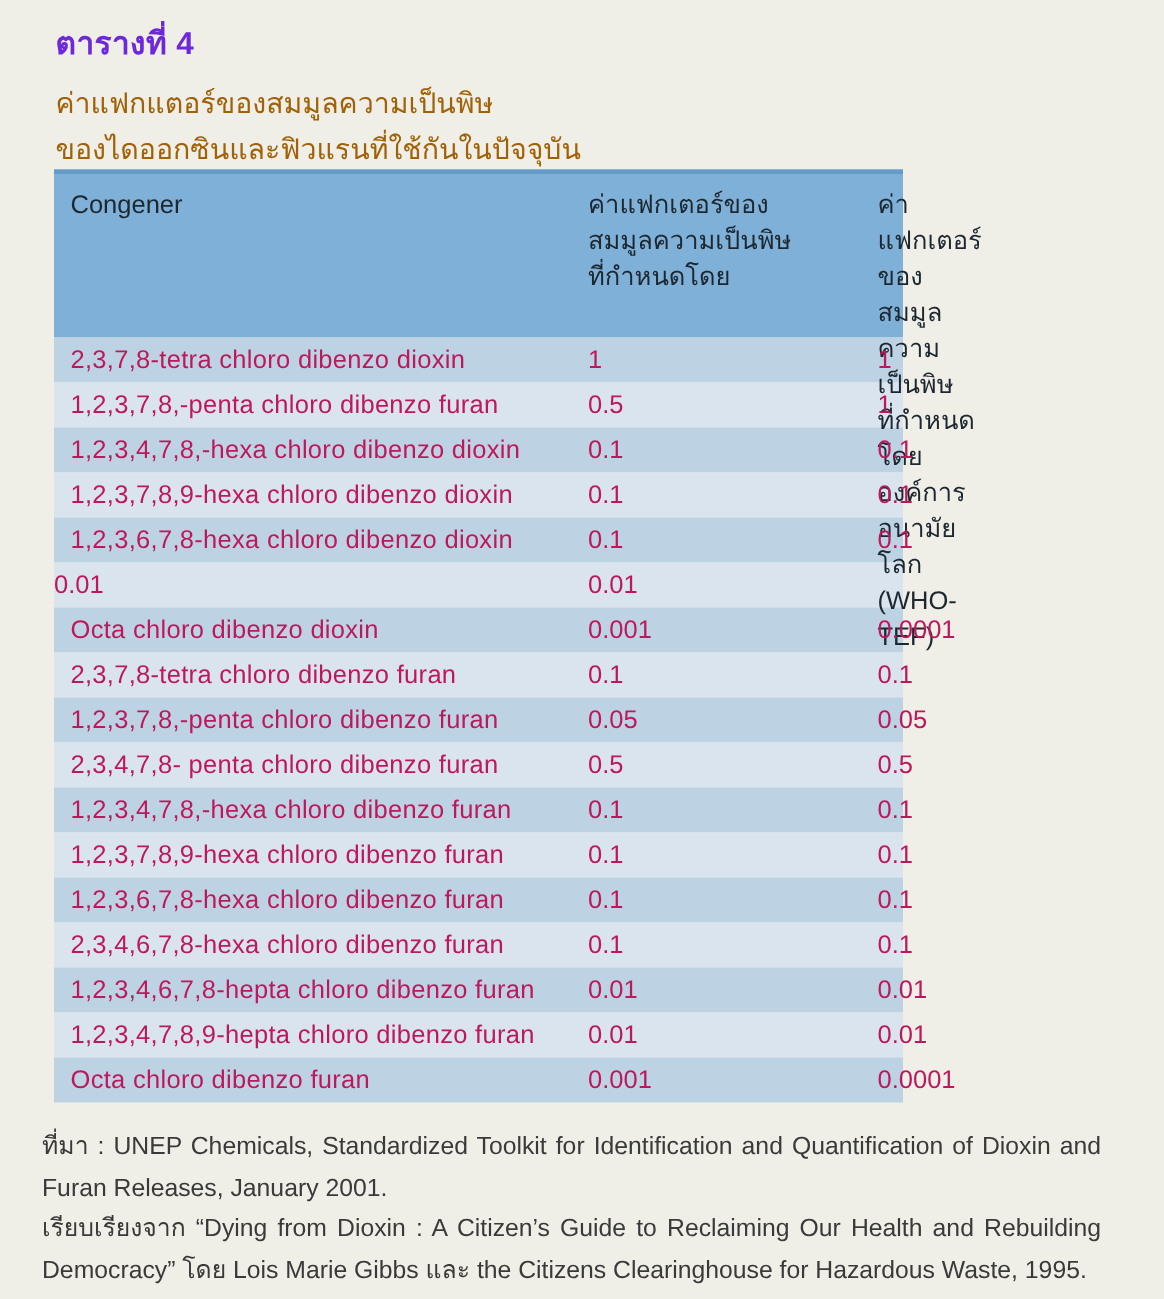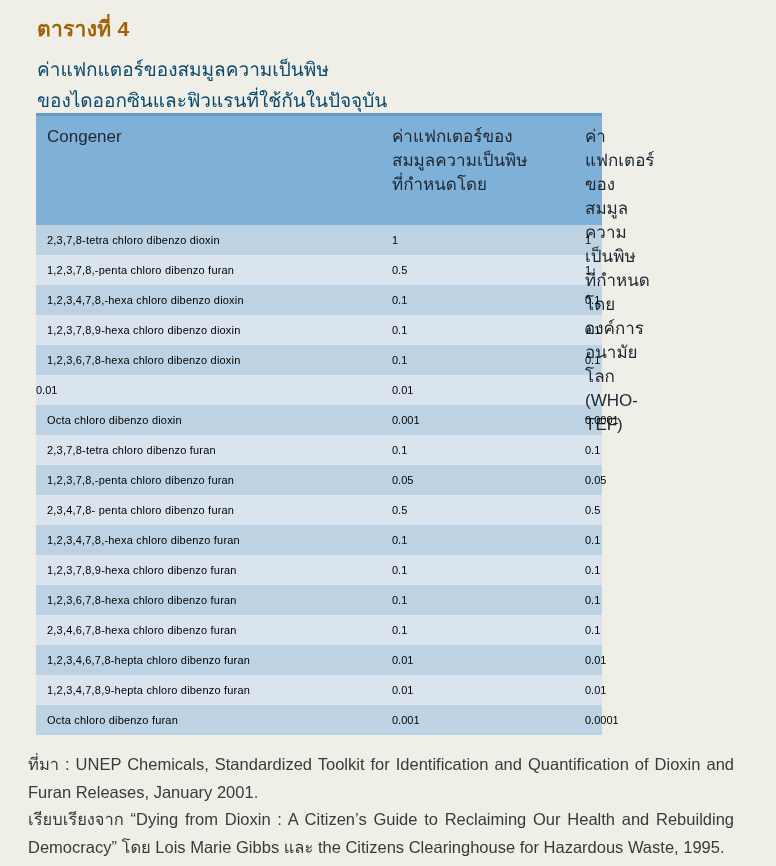--- a/index.html
+++ b/index.html
@@ -19,27 +19,27 @@
   .title-block {
     position: absolute;
     left: 37px;
     top: 12px;
     color: #222222;
   }
   .table-number {
     font-size: 21px;
     font-weight: bold;
     margin: 0 0 9px 0;
-    color: #a16207;
+    color: #6d28d9;
     letter-spacing: 0.3px;
   }
   .subtitle-line {
     font-size: 19px;
     line-height: 31px;
-    color: #0c4a6e;
+    color: #a16207;
   }
   
   .tef-table {
     position: absolute;
     left: 36px;
     top: 113px;
     width: 566px;
   }
   .thead {
     display: grid;
@@ -54,22 +54,22 @@
   .th {
     font-size: 17px;
     line-height: 24px;
   }
   .th.col1 { padding-left: 11px; }
   .tbody .row {
     display: grid;
     grid-template-columns: 356px 193px 1fr;
     height: 30px;
     align-items: center;
-    font-size: 11px;
-    color: #000000;
+    font-size: 17px;
+    color: #be185d;
   }
   .tbody .row.odd  { background: #bdd3e4; }
   .tbody .row.even { background: #d9e4ee; }
   .cell.congener { padding-left: 11px; letter-spacing: 0.2px; }
   
   .footnotes {
     position: absolute;
     left: 28px;
     top: 751px;
     width: 706px;

